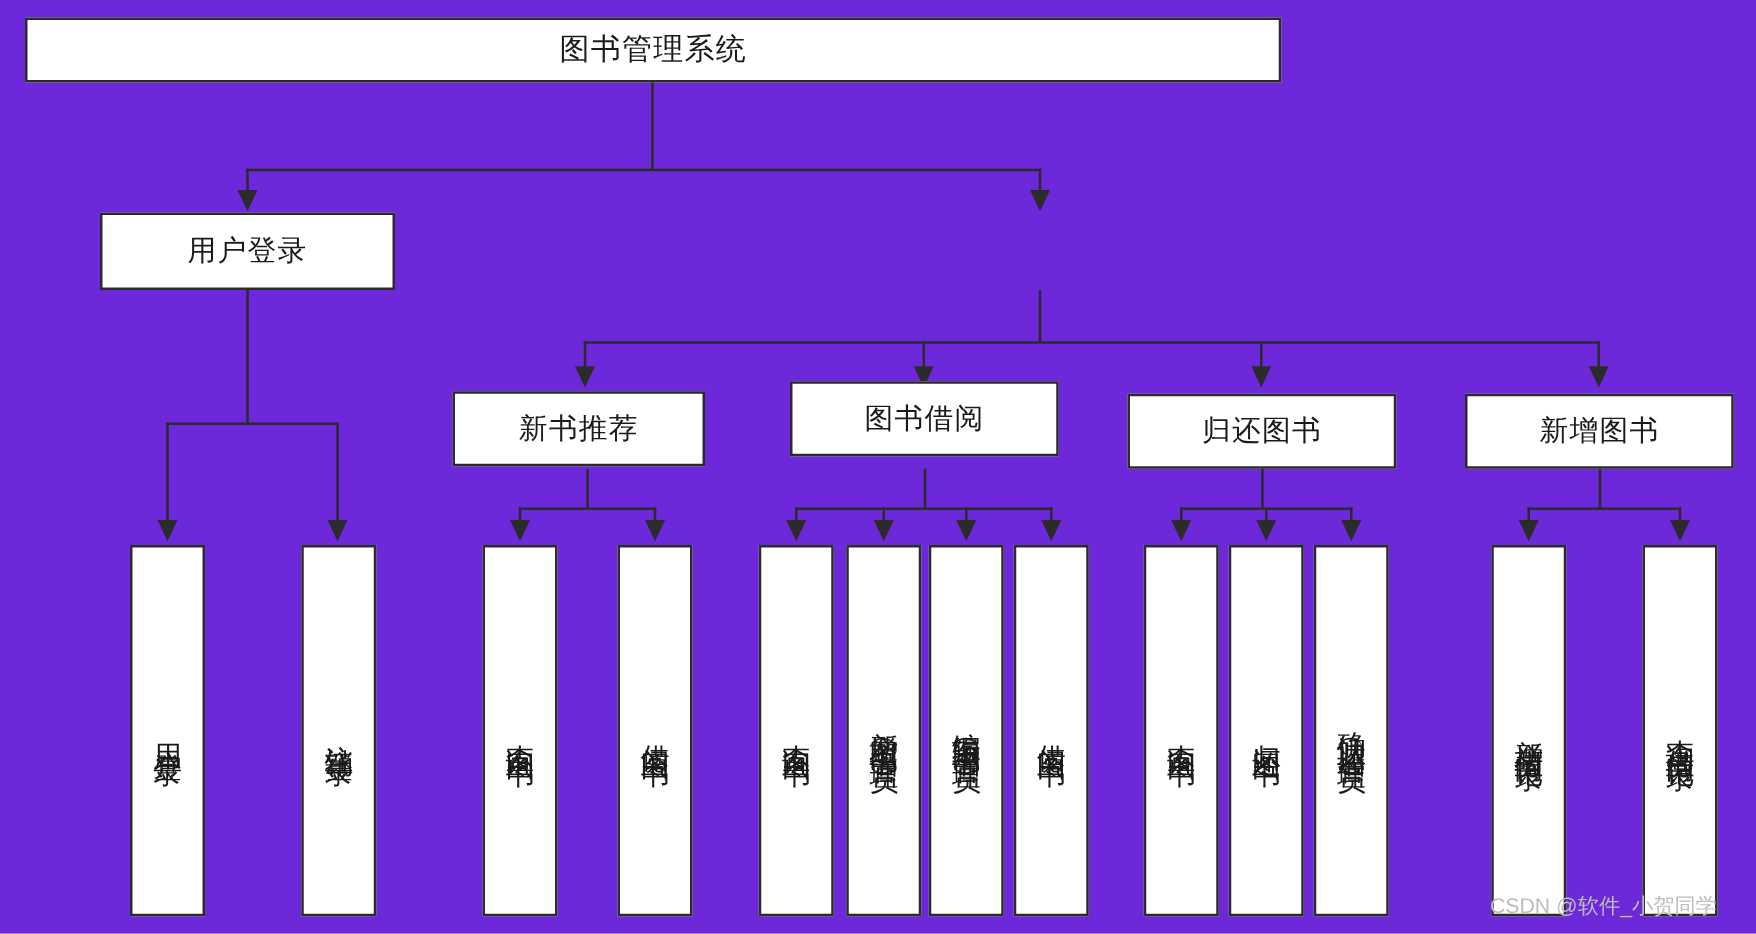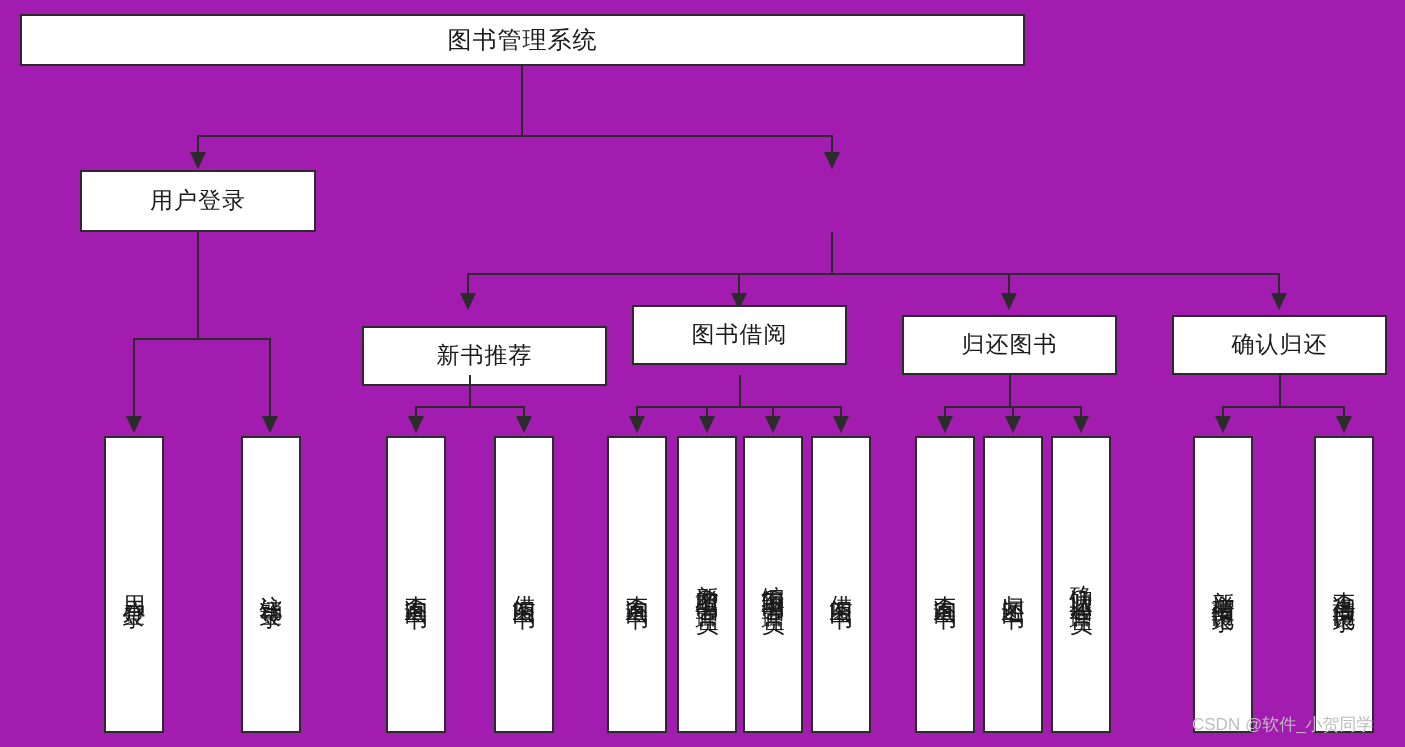--- a/index.html
+++ b/index.html
@@ -7,21 +7,21 @@
     padding: 0;
     background: #ffffff;
   }
   body {
     font-family: "Liberation Sans", "DejaVu Sans", sans-serif;
   }
   #canvas {
     position: relative;
     width: 1405px;
     height: 747px;
-    background: #a21caf;
+    background: #6d28d9;
     overflow: hidden;
   }
   
   .node {
     position: absolute;
     box-sizing: border-box;
     background: #ffffff;
     border: 2px solid #2b2b2b;
     display: flex;
     align-items: center;
@@ -117,31 +117,31 @@
 
   <div class="vline" style="left:738px; top:273px; width:2px; height:22px;"></div>
   <div class="arrow" style="left:731px; top:293px;"></div>
 
   <div class="vline" style="left:1008px; top:273px; width:2px; height:22px;"></div>
   <div class="arrow" style="left:1001px; top:293px;"></div>
 
   <div class="vline" style="left:1278px; top:273px; width:2px; height:22px;"></div>
   <div class="arrow" style="left:1271px; top:293px;"></div>
 
-  <div class="node" style="left:362px; top:326px; width:245px; height:60px;text-align:right;">
+  <div class="node" style="left:362px; top:313px; width:202px; height:60px;text-align:right;">
     <span class="label">新书推荐</span>
   </div>
   <div class="node" style="left:632px; top:305px; width:215px; height:60px;">
     <span class="label">图书借阅</span>
   </div>
   <div class="node" style="left:902px; top:315px; width:215px; height:60px;">
     <span class="label">归还图书</span>
   </div>
   <div class="node" style="left:1172px; top:315px; width:215px; height:60px;">
-    <span class="label">确认归还</span>
+    <span class="label">新增图书</span>
   </div>
 
   <div class="vline" style="left:469px; top:375px; width:2px; height:32px;"></div>
   <div class="hline" style="left:415px; top:406px; width:110px; height:2px;"></div>
   <div class="vline" style="left:415px; top:406px; width:2px; height:12px;"></div>
   <div class="arrow" style="left:408px; top:416px;"></div>
   <div class="vline" style="left:523px; top:406px; width:2px; height:12px;"></div>
   <div class="arrow" style="left:516px; top:416px;"></div>
 
   <div class="vline" style="left:739px; top:375px; width:2px; height:32px;"></div>

